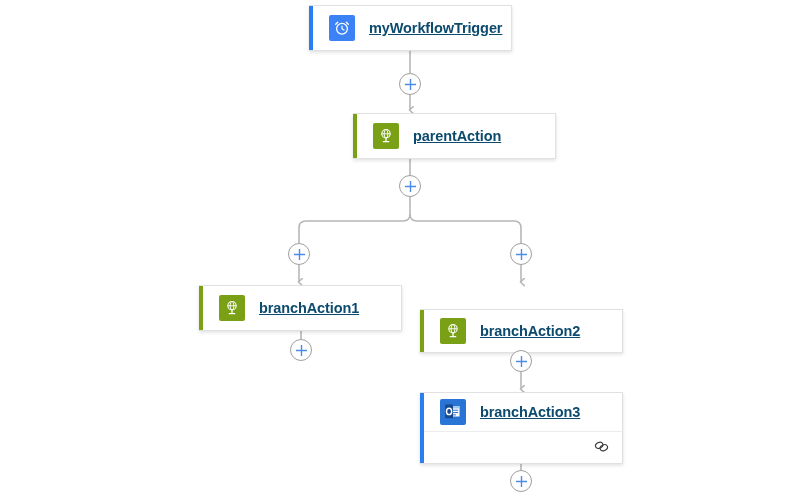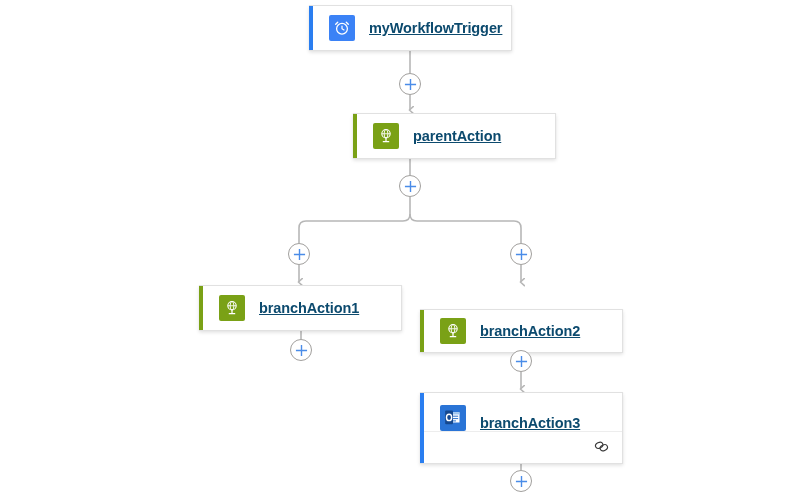--- a/index.html
+++ b/index.html
@@ -195,21 +195,21 @@
           <path d="M12 14.6 L12 18.4" stroke="#ffffff" stroke-width="1.7" stroke-linecap="round"></path>
           <path d="M8.4 19.6 L15.6 19.6" stroke="#ffffff" stroke-width="1.7" stroke-linecap="round"></path>
         </svg>
       </span>
       <span class="node-title">branchAction2</span>
     </div>
   </div>
 
   <div class="node" style="left:420px; top:392px; width:203px; height:72px;">
     <span class="accent" style="background:#2a7ef0;"></span>
-    <div class="node-head" style="flex:0 0 38px; height:38px;align-items:flex-end;">
+    <div class="node-head" style="flex:0 0 38px; height:38px;">
       <span class="node-icon" style="background:#2a74d6;">
         <svg width="20" height="20" viewBox="0 0 24 24">
           <rect x="9.4" y="5.2" width="10.4" height="12.2" fill="#ffffff"></rect>
           <rect x="9.4" y="5.2" width="10.4" height="2.6" fill="#9fc6ef"></rect>
           <rect x="11.2" y="9.2" width="7" height="1.3" fill="#3f7fd0"></rect>
           <rect x="11.2" y="12.0" width="7" height="1.3" fill="#3f7fd0"></rect>
           <rect x="11.2" y="14.8" width="4.4" height="1.3" fill="#3f7fd0"></rect>
           <rect x="2.6" y="3.1" width="9.4" height="16.4" rx="1.1" fill="#15488f"></rect>
           <ellipse cx="7.3" cy="11.3" rx="3.1" ry="3.8" fill="none" stroke="#ffffff" stroke-width="1.7"></ellipse>
         </svg>

